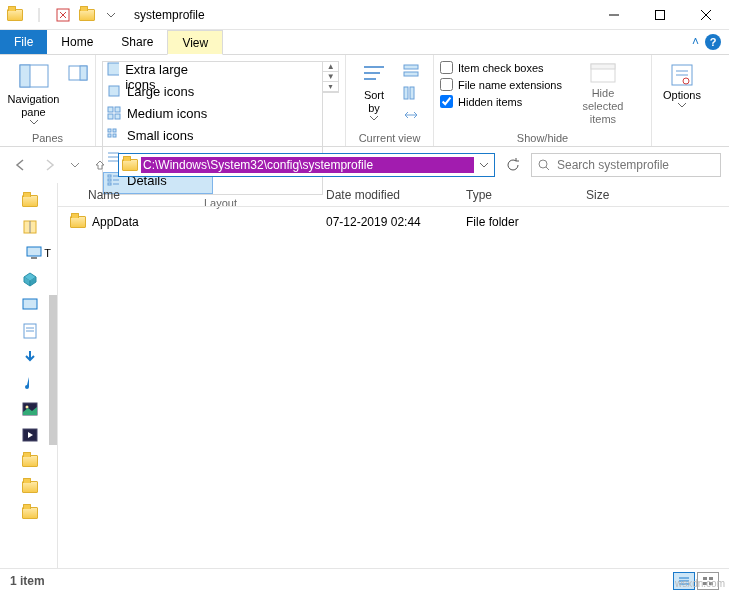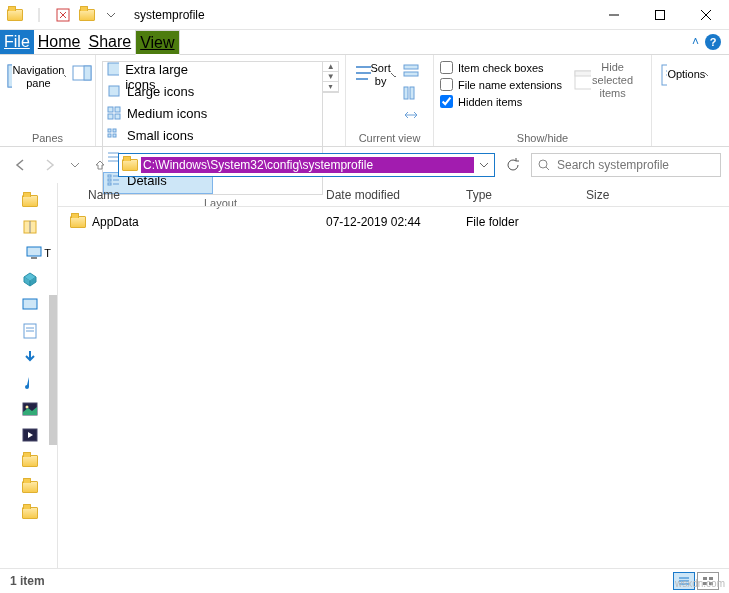--- a/index.html
+++ b/index.html
@@ -8,36 +8,36 @@
 
 .titlebar { height: 30px; display: flex; align-items: center; border-bottom: 1px solid #e5e5e5; }
 .qat { display: flex; align-items: center; gap: 2px; padding: 0 4px; }
 .qat-icon { width: 22px; height: 22px; display: flex; align-items: center; justify-content: center; }
 .title-text { padding-left: 8px; color: #000; }
 .winbtns { margin-left: auto; display: flex; }
 .winbtn { width: 46px; height: 30px; display: flex; align-items: center; justify-content: center; }
 
 
 .tabs { height: 25px; display: flex; align-items: stretch; border-bottom: 1px solid #dadada; position: relative; }
-.tab { padding: 0 4px; display: flex; align-items: center; font-size: 16px; cursor: pointer; text-decoration: underline; }
+.tab { padding: 0 14px; display: flex; align-items: center; font-size: 12px; cursor: pointer; }
 .tab.file { background: #1979ca; color: #fff; }
-.tab.active { background: #4d7c0f; border: 1px solid #dadada; border-bottom: 1px solid #fff; margin-bottom: -1px; }
+.tab.active { background: #fef9c3; border: 1px solid #dadada; border-bottom: 1px solid #fff; margin-bottom: -1px; }
 .tab-spacer { flex: 1; }
 .tab-right { display: flex; align-items: center; padding-right: 8px; gap: 6px; }
 .help-icon { width: 16px; height: 16px; border-radius: 50%; background: #1979ca; color: #fff; display: flex; align-items: center; justify-content: center; font-size: 11px; font-weight: bold; }
 
 
 .ribbon { height: 92px; background: #fff; border-bottom: 1px solid #dadada; display: flex; }
 .group { border-right: 1px solid #e5e5e5; display: flex; flex-direction: column; padding: 2px 6px 0; }
 .group-body { flex: 1; display: flex; align-items: flex-start; }
 .group-label { text-align: center; font-size: 11px; color: #666; padding: 2px 0; }
 
 
 .panes-body { display: flex; gap: 6px; align-items: flex-start; padding-top: 4px; }
-.big-btn { display: flex; flex-direction: row; align-items: center; width: 60px; cursor: pointer; }
+.big-btn { display: flex; flex-direction: column; align-items: center; width: 60px; cursor: pointer; }
 .big-btn .lbl { font-size: 11px; text-align: center; line-height: 1.2; }
 .small-btn { width: 24px; height: 24px; display: flex; align-items: center; justify-content: center; cursor: pointer; }
 
 
 .layout-list { width: 224px; display: flex; flex-wrap: wrap; border: 1px solid #dadada; }
 .layout-item { width: 110px; height: 22px; display: flex; align-items: flex-start; gap: 6px; padding: 0 4px; font-size: 13px; cursor: pointer; }
 .layout-item.sel { background: #cde6f7; border: 1px solid #7eb4ea; padding: 0 3px; }
 .layout-scroll { width: 16px; display: flex; flex-direction: column; border: 1px solid #dadada; border-left: none; }
 .layout-scroll div { flex: 1; display: flex; align-items: center; justify-content: center; font-size: 8px; color: #666; border-bottom: 1px solid #dadada; }
 

